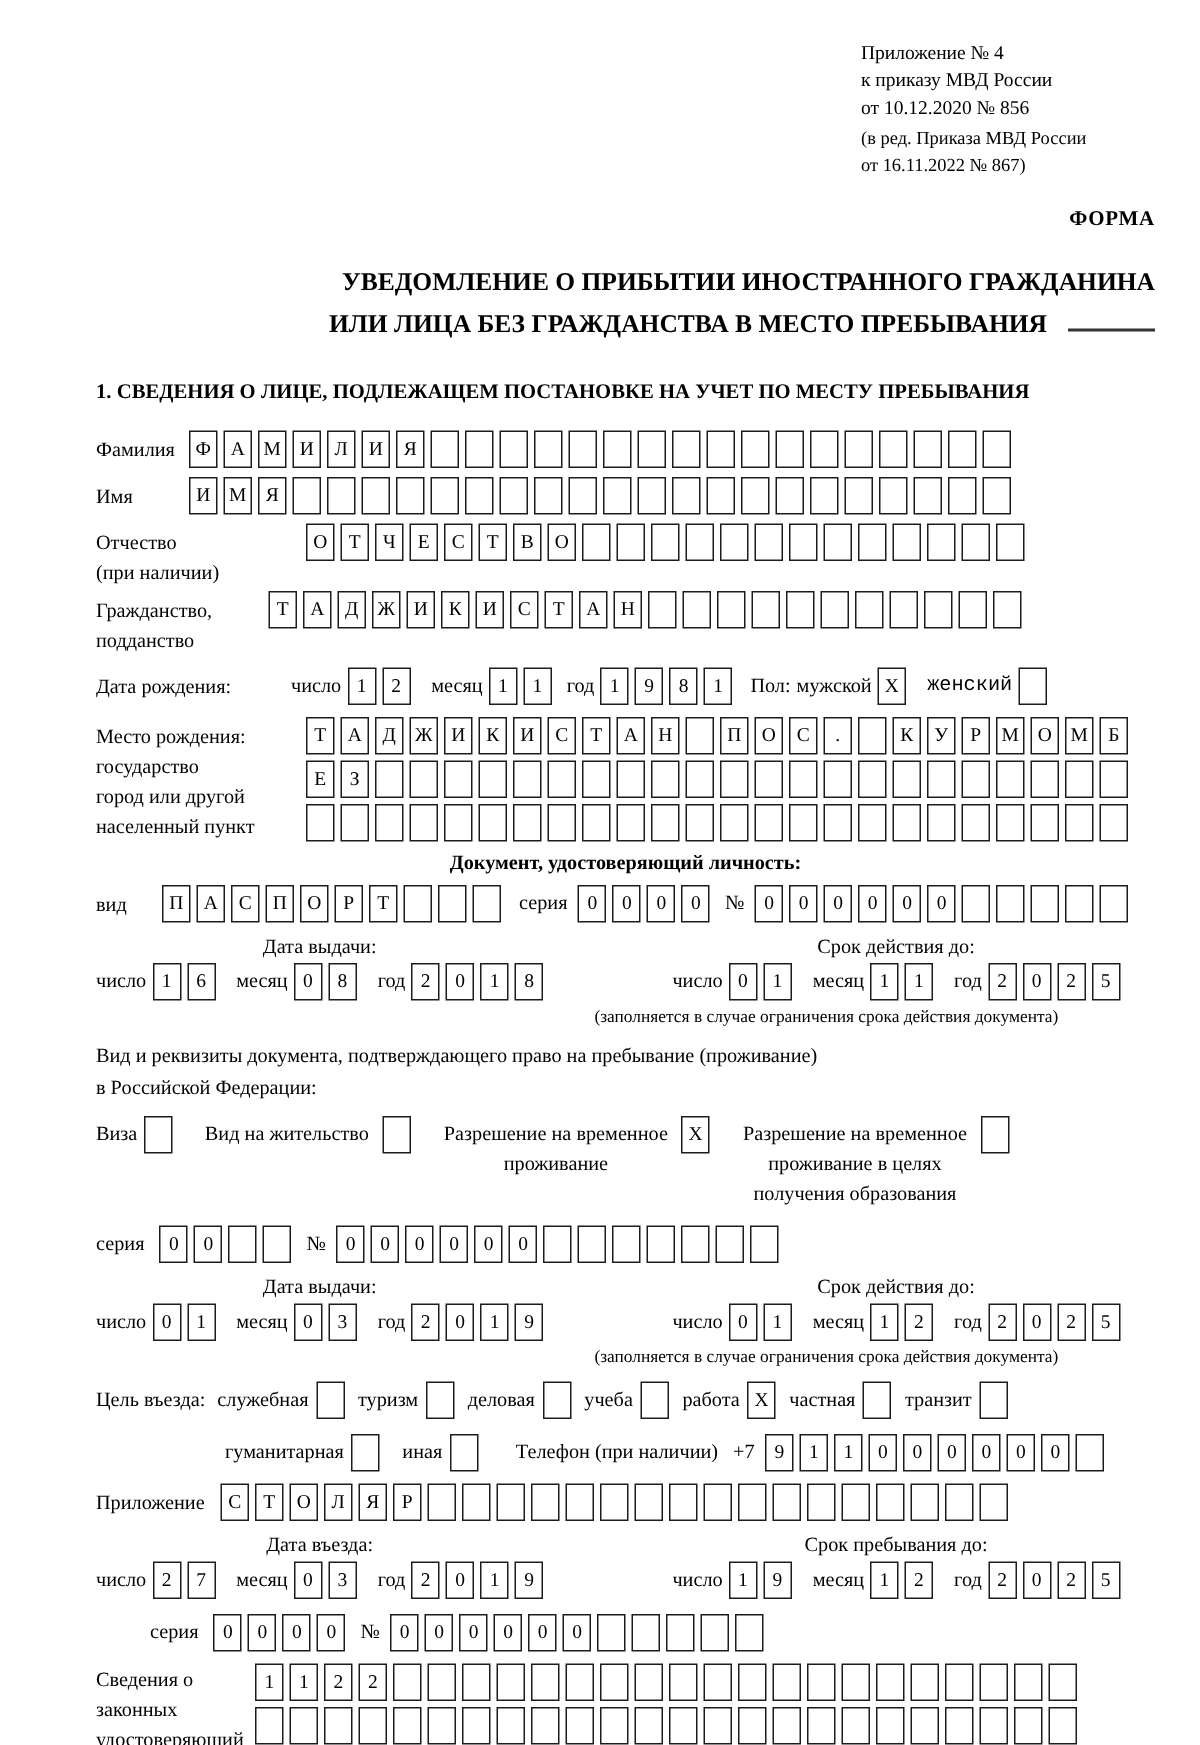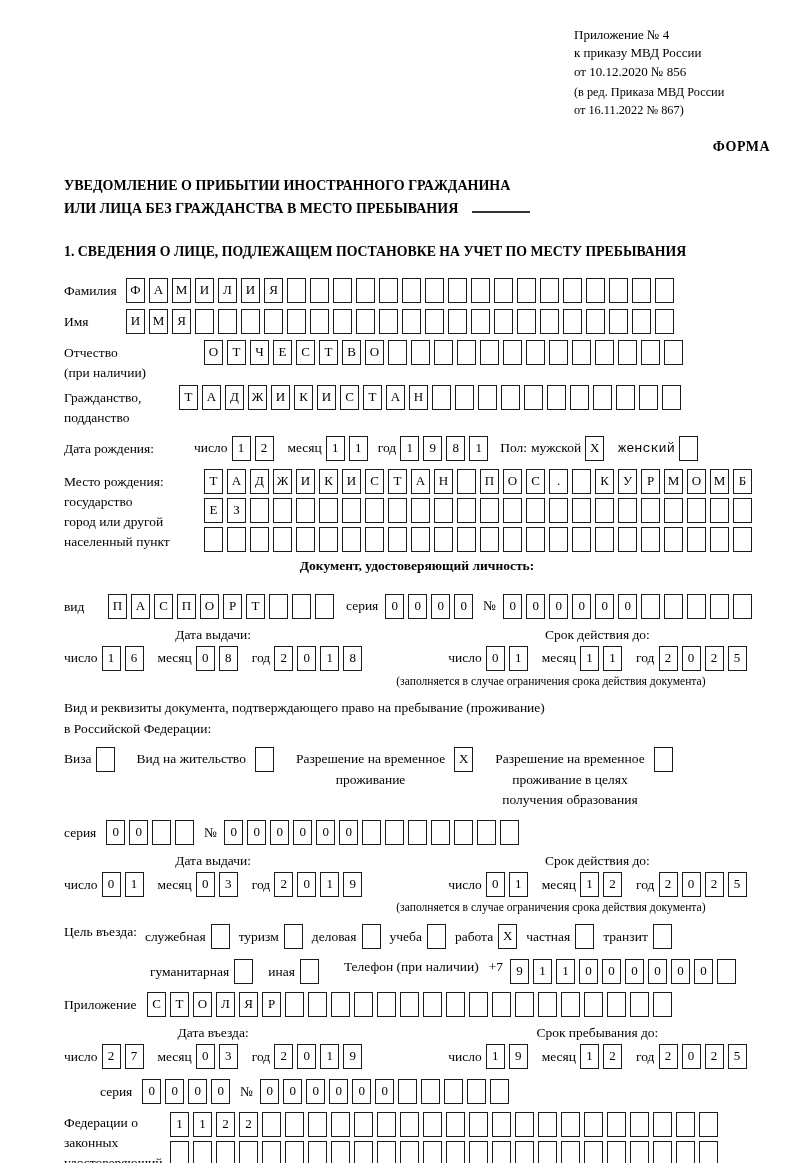--- a/index.html
+++ b/index.html
@@ -5,21 +5,21 @@
   html,body{margin:0;padding:0;background:#ffffff;color:#000;}
   body{width:800px;font-family:"Liberation Serif","DejaVu Serif",serif;font-size:13.5px;}
   .page{padding:26px 30px 24px 64px;box-sizing:border-box;width:800px;}
 
   
   .hdr{margin-left:auto;width:196px;font-size:13px;line-height:1.42;}
   .hdr .amend{font-size:12.3px;margin-top:3px;line-height:1.42;}
   .forma{text-align:right;font-weight:bold;font-size:14px;margin-top:20px;letter-spacing:.5px;}
 
   
-  .title{margin-top:20px;text-align:left;font-weight:bold;font-size:14px;line-height:1.55;}
+  .title{margin-top:20px;text-align:right;font-weight:bold;font-size:17px;line-height:1.55;}
   .uline{display:inline-block;width:58px;border-bottom:2px solid #333;margin-left:14px;height:1em;vertical-align:baseline;}
   .sec1{margin-top:24px;font-weight:bold;font-size:13.8px;}
 
   
   .row{display:flex;align-items:flex-start;margin-top:6px;}
   .lbl{flex-shrink:0;line-height:25px;}
   .lbl2{flex-shrink:0;line-height:20px;padding-top:3px;}
   .w62{width:62px;} .w115{width:115px;} .w140{width:140px;} .w83{width:83px;} .w105{width:106px;} .w150{width:150px;}
   .cells{display:flex;gap:4px;flex-wrap:nowrap;}
   .cell{display:inline-block;box-sizing:border-box;width:19px;height:25px;border:1.6px solid #1c1c1c;
@@ -37,21 +37,21 @@
   .dnote{font-size:11.6px;white-space:nowrap;margin-top:4px;margin-left:-52px;}
 
   
   .intro{margin-top:10px;line-height:1.55;}
   .opts{display:flex;align-items:flex-start;margin-top:8px;}
   .opt{display:flex;align-items:flex-start;}
   .opt .olbl{text-align:center;line-height:1.5;padding-top:2px;}
   .opt .cell{margin-left:9px;margin-top:0;} .gap22{width:22px;flex-shrink:0;}
 
   
-  .inlineopts{display:flex;margin-top:10px;flex-wrap:nowrap;}
+  .inlineopts{display:flex;align-items:center;margin-top:10px;flex-wrap:nowrap;}
   .inlineopts .po{display:flex;align-items:center;margin-right:9px;}
   .inlineopts .po .cell{margin-left:5px;}
   .indent85{margin-left:86px;}
   .phone-lbl{margin-left:16px;margin-right:10px;}
   .pfx{margin-right:7px;} .mt8{margin-top:8px;}
   .seriya-gap{margin-left:12px;margin-right:7px;}
   .num-gap{margin-left:10px;margin-right:7px;}
 </style>
 </head>
 <body>
@@ -306,21 +306,21 @@
           <span class="cell"></span>
           <span class="cell"></span>
           <span class="cell"></span>
           <span class="cell"></span>
           <span class="cell"></span>
         </div>
     </div>
   </div>
 
   <div style="text-align:center;font-weight:bold;margin-top:6px;">Документ, удостоверяющий личность:</div>
-  <div class="row" style="align-items:center;margin-top:20px;">
+  <div class="row" style="align-items:center;margin-top:7px;">
     <span class="lbl" style="width:44px;">вид</span>
     <span class="cells">
         <span class="cell">П</span>
         <span class="cell">А</span>
         <span class="cell">С</span>
         <span class="cell">П</span>
         <span class="cell">О</span>
         <span class="cell">Р</span>
         <span class="cell">Т</span>
         <span class="cell"></span>
@@ -668,21 +668,21 @@
         <span class="cell"></span>
         <span class="cell"></span>
         <span class="cell"></span>
         <span class="cell"></span>
         <span class="cell"></span>
       </span>
   </div>
 
   <div class="row" style="margin-top:6px;">
     <div class="lbl2 w105">
-      <div>Федерации о</div>
+      <div>Сведения о</div>
       <div>законных</div>
       <div>удостоверяющий</div>
       <div>(родителях,</div>
 
     </div>
     <div class="stack" style="padding-top:2px;">
       <div class="cells">
           <span class="cell">1</span>
           <span class="cell">1</span>
           <span class="cell">2</span>

